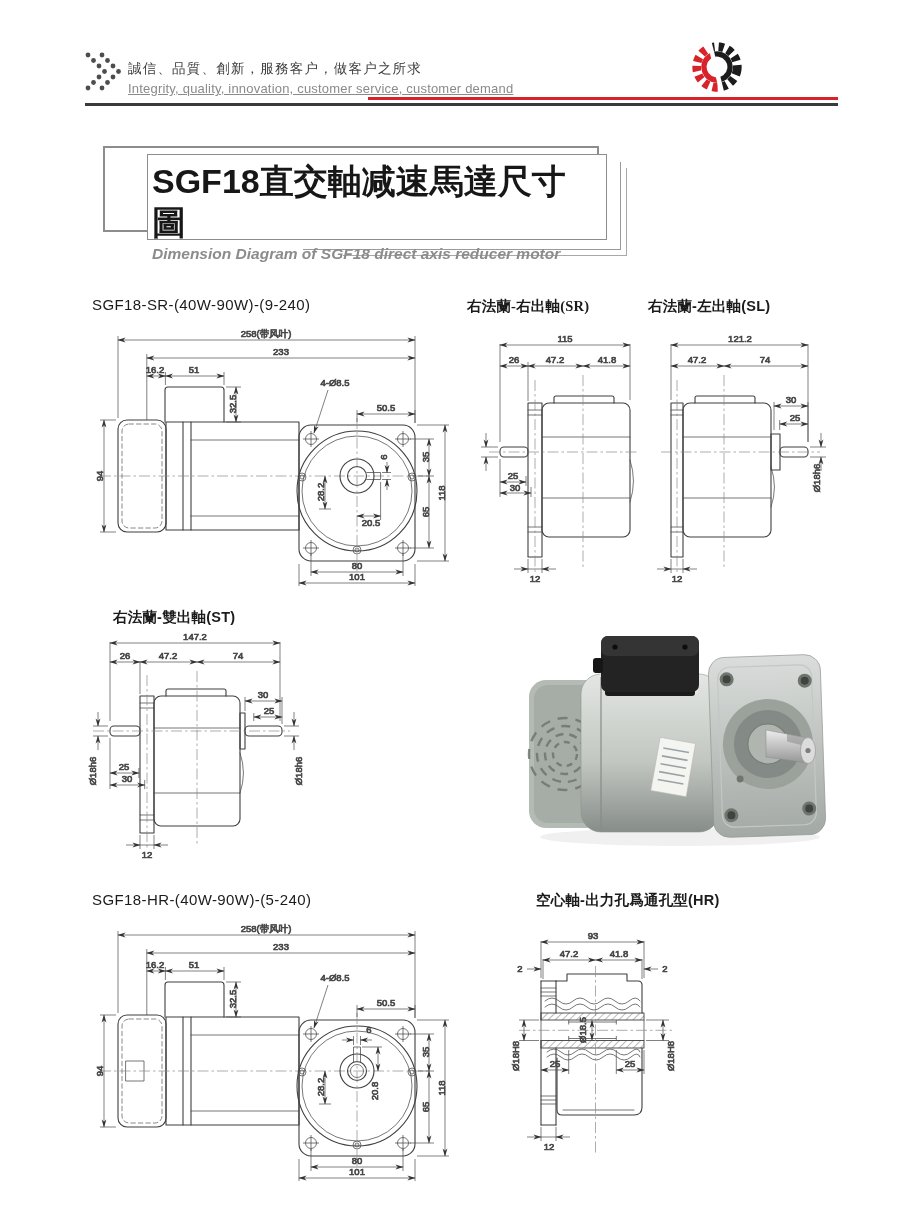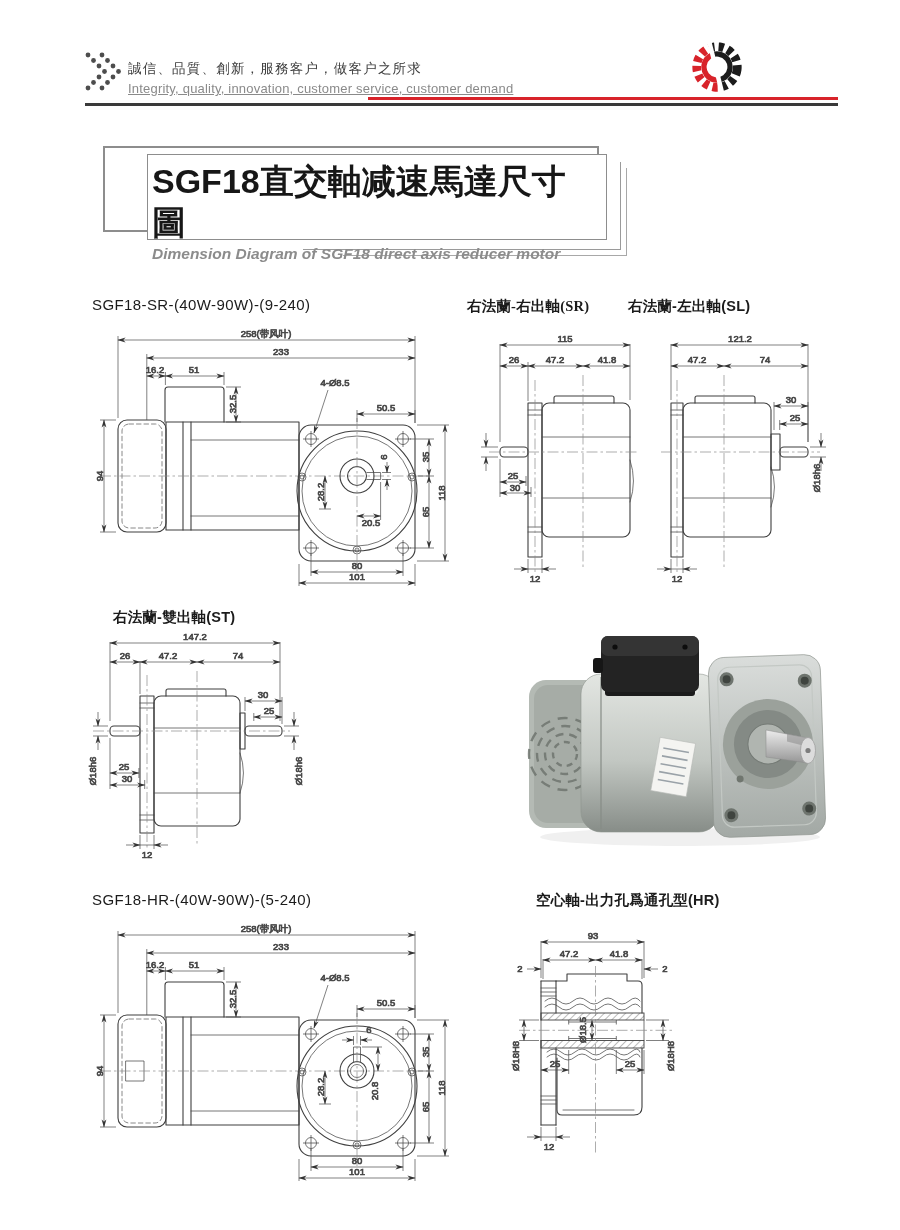--- a/index.html
+++ b/index.html
@@ -94,21 +94,21 @@
     <div class="tb-shadow2"></div>
     <div class="tb-outer"></div>
     <div class="tb-inner">
       <h1>SGF18直交軸减速馬達尺寸圖</h1>
       <div class="sub">Dimension Diagram of SGF18 direct axis reducer motor</div>
     </div>
   </div>
 
   <div class="dwg-label" style="left:92px;top:296px;">SGF18-SR-(40W-90W)-(9-240)</div>
   <div class="dwg-label zh" style="left:467px;top:297px;font-family:Liberation Serif, serif;">右法蘭-右出軸(SR)</div>
-  <div class="dwg-label zh" style="left:628px;top:297px;">右法蘭-左出軸(SL)</div>
+  <div class="dwg-label zh" style="left:648px;top:297px;">右法蘭-左出軸(SL)</div>
   <div class="dwg-label zh" style="left:113px;top:608px;">右法蘭-雙出軸(ST)</div>
   <div class="dwg-label" style="left:92px;top:891px;">SGF18-HR-(40W-90W)-(5-240)</div>
   <div class="dwg-label zh" style="left:520px;top:891px;margin-left:16px;">空心軸-出力孔爲通孔型(HR)</div>
 
   <svg style="left:88px;top:326px;" width="372" height="262" viewBox="0 0 372 262">
     <defs>
         <marker id="a1" markerWidth="9" markerHeight="7" refX="8.2" refY="2.6" orient="auto-start-reverse" markerUnits="userSpaceOnUse">
           <path d="M8.8,2.6 L0.6,0.2 L3,2.6 L0.6,5 z" fill="#333"></path>
         </marker>
       </defs>

